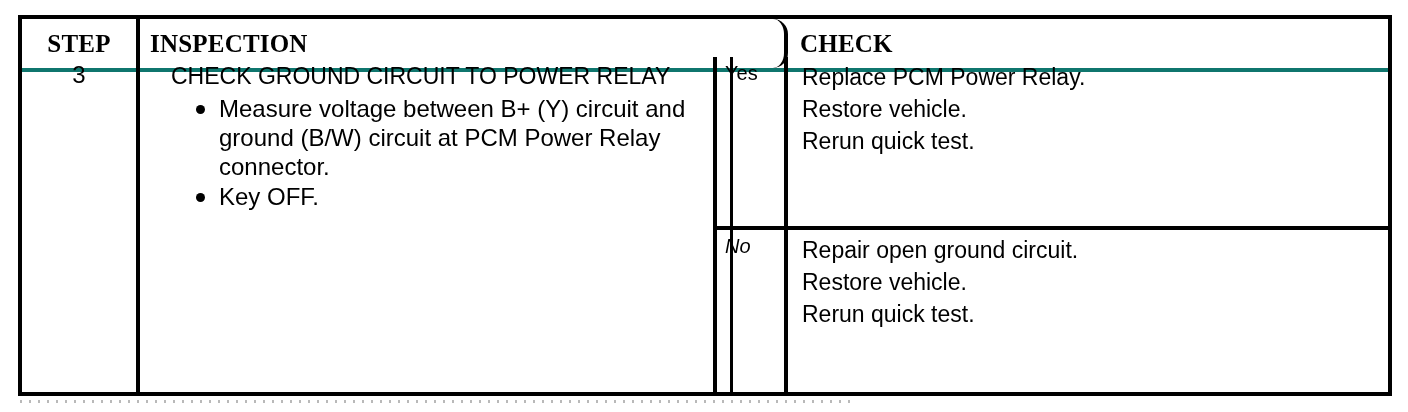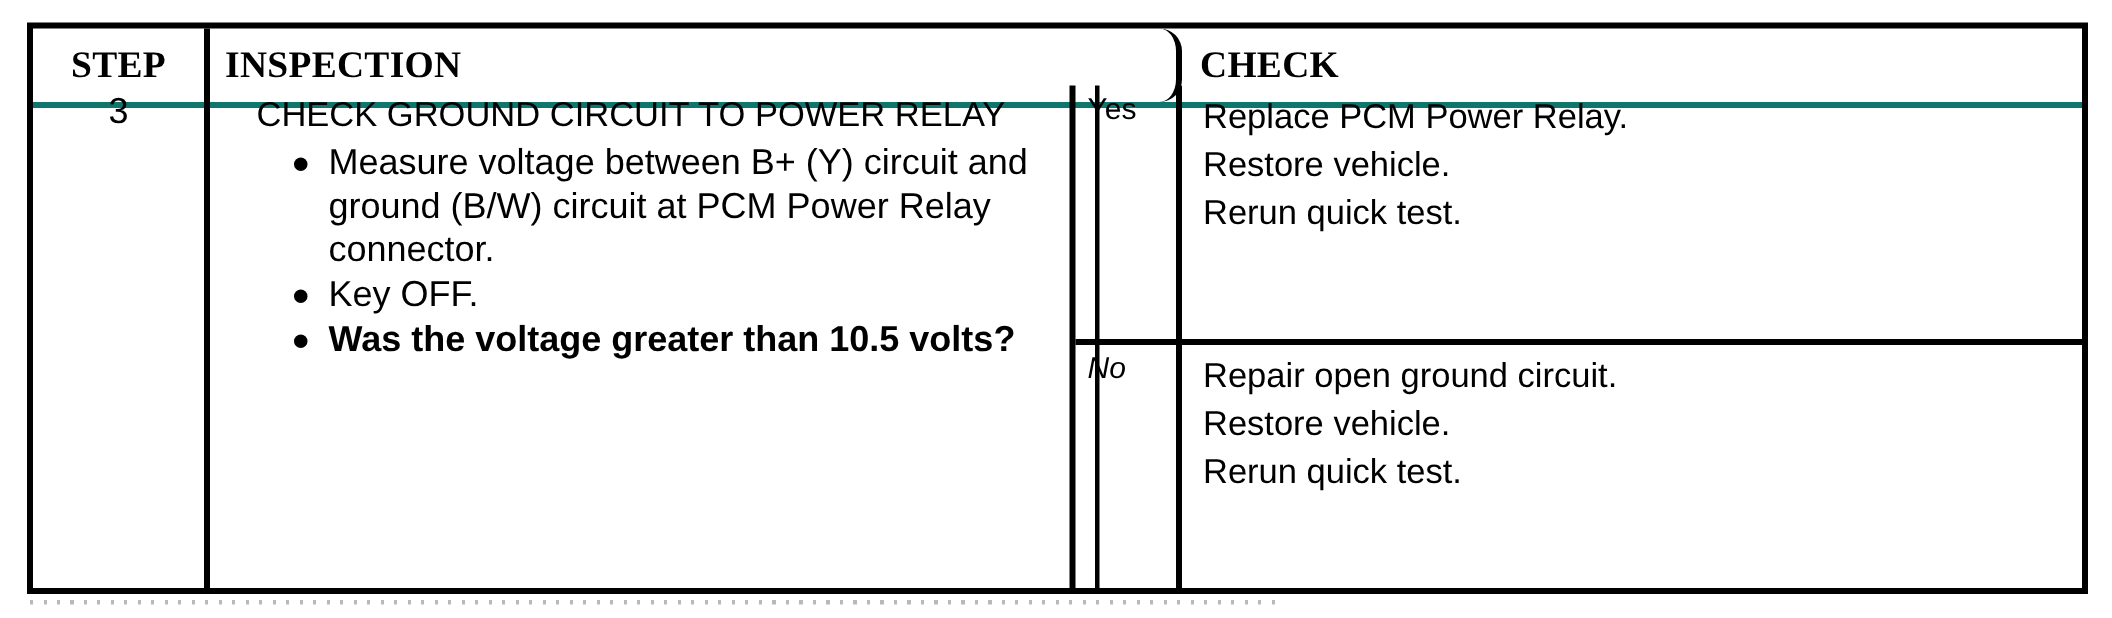--- a/index.html
+++ b/index.html
@@ -248,23 +248,20 @@
       </div>
 
       <div class="col-inspection">
         <div class="insp-title">CHECK GROUND CIRCUIT TO POWER RELAY</div>
         <ul class="insp-list">
           <li>
             <span>Measure voltage between B+ (Y) circuit and ground (B/W) circuit at PCM Power Relay connector.</span>
           </li>
           <li>
             <span>Key OFF.</span>
-          </li>
-          <li class="bold">
-            <span>Was the voltage greater than 10.5 volts?</span>
           </li>
         </ul>
       </div>
 
       <div class="col-yn">
         <div class="yn-cell yn-yes">Yes</div>
         <div class="yn-cell yn-no">No</div>
       </div>
 
       <div class="col-action">

